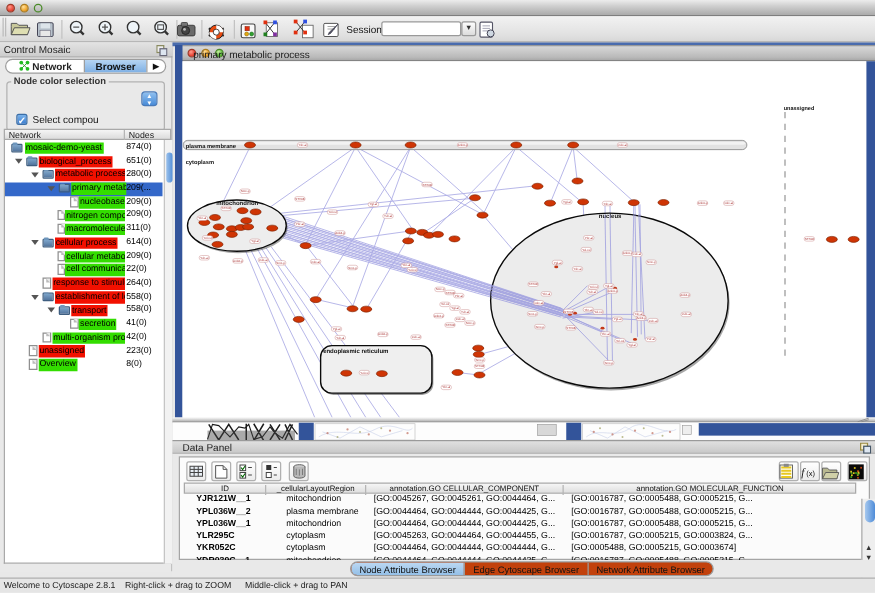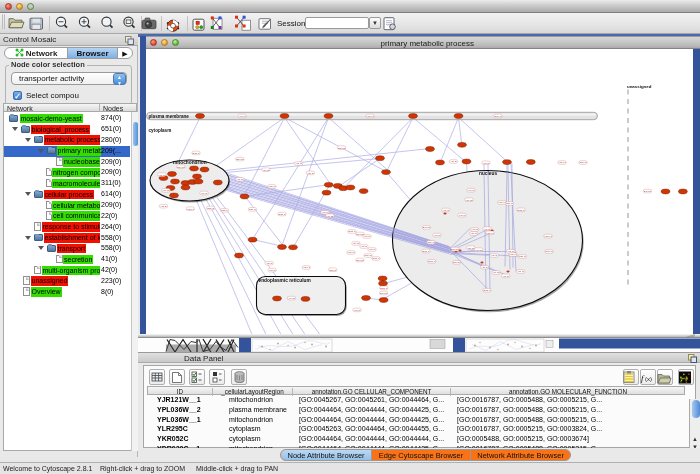--- a/index.html
+++ b/index.html
@@ -54,43 +54,43 @@
 .arr{position:absolute;top:3px;width:0;height:0;border-left:3px solid transparent;border-right:3px solid transparent;border-top:4px solid #555;}
 .fold{position:absolute;top:1.5px;width:9px;height:7px;background:linear-gradient(#7da5cb,#53759d);border:0.5px solid #3e5e80;border-radius:1px;}
 .fold:before{content:"";position:absolute;left:0;top:-1.5px;width:4px;height:1.5px;background:#6e96bc;border-radius:1px 1px 0 0;}
 .file{position:absolute;top:0.5px;width:6.5px;height:8.5px;background:#fff;border:0.7px solid #909090;}
 .file:before{content:"";position:absolute;right:-0.5px;top:-0.5px;border-style:solid;border-width:0 3px 3px 0;border-color:#e9e9e9 #e9e9e9 #bbb #bbb;}
 
 #deskline{left:138px;top:34px;width:562px;height:2.5px;background:#4a6cae;}
 #netwin{left:138px;top:36px;width:562px;height:300px;}
 #ntitle{position:absolute;left:4.5px;top:0;width:557.5px;height:12.5px;
  background:linear-gradient(180deg,#d8d8d8,#b9b9b9 80%,#a9a9a9);border-bottom:1px solid #848484;border-top:1px solid #9a9a9a;}
-#ntitle .t{position:absolute;left:12px;right:0;top:1.5px;text-align:center;font-size:8px;color:#1a1a1a;}
+#ntitle .t{position:absolute;left:12px;right:0;top:1.5px;text-align:left;font-size:8px;color:#1a1a1a;}
 #nborderL{position:absolute;left:2px;top:0;width:6px;height:298px;background:#33549a;}
 #nborderR{position:absolute;left:555px;top:12.5px;width:7px;height:285.5px;background:#33549a;}
 #ncanvas{position:absolute;left:8px;top:12.5px;width:547px;height:285.5px;background:#fff;}
 #nbottom{left:138px;top:334px;width:562px;height:3.5px;background:linear-gradient(#fafafa,#b5b5b5);border-bottom:1px solid #909090;}
 #strip2{left:138px;top:337.5px;width:562px;height:14.5px;background:#fdfdfd;}
 
 #dpanel{left:138px;top:352px;width:562px;height:110px;background:#e9e9e9;}
 #dphead{position:absolute;left:0;top:0;width:562px;height:10.5px;
  background:linear-gradient(180deg,#e0e0e0,#c9c9c9);border-top:1px solid #9a9a9a;border-bottom:1px solid #ababab;}
-#dphead .t{position:absolute;left:8px;top:1px;font-size:8px;color:#222;margin-left:38px;}
+#dphead .t{position:absolute;left:8px;top:1px;font-size:8px;color:#222;}
 #dpinner{position:absolute;left:5px;top:13px;width:553px;height:83px;background:#fbfbfb;border:1px solid #a5a5a5;}
 .dbtn{position:absolute;width:16px;height:16px;background:linear-gradient(#ffffff,#ececec);border:1px solid #b0b0b0;border-radius:2px;}
 
 #thead{position:absolute;left:6px;top:33px;width:539px;height:9px;background:linear-gradient(#f6f6f6,#dfdfdf);border:1px solid #a9a9a9;}
 .thcell{position:absolute;top:0.5px;height:8px;font-size:6.3px;color:#111;text-align:center;border-right:1px solid #b5b5b5;overflow:hidden;}
 .drow{position:absolute;left:6px;width:539px;height:9.67px;font-size:7px;color:#000;white-space:nowrap;overflow:hidden;}
 .drow span{position:absolute;top:1px;}
 #dscroll{position:absolute;left:545px;top:33px;width:12px;height:63px;background:#eee;border-left:1px solid #aaa;}
 #dthumb{position:absolute;left:1.5px;top:1px;width:8px;height:18px;border-radius:4px;background:linear-gradient(90deg,#a6c8ee,#4f8cd8);}
 
 #tabsrow{left:138px;top:448px;width:562px;height:14px;background:#e9e9e9;}
-#tabgrp{position:absolute;left:142px;top:1px;height:12px;display:flex;border:1px solid #9a9a9a;border-radius:6px;overflow:hidden;background:#f97316;}
+#tabgrp{position:absolute;left:142px;top:1px;height:12px;display:flex;border:1px solid #9a9a9a;border-radius:6px;overflow:hidden;background:#c2410c;}
 .btab{font-size:7.5px;color:#111;line-height:11px;padding:0 6.5px;}
 .btabsel{background:linear-gradient(#bcd8f2,#94c0e8);border-right:1px solid #9a9a9a;}
 .btabmid{border-right:1px solid #9a9a9a;}
 
 #status{left:0;top:462px;width:700px;height:12px;background:#e5e5e5;border-top:1px solid #b0b0b0;font-size:7px;color:#222;}
 #status span{position:absolute;top:2px;}
 </style></head><body>
 
 <div class="abs" id="titlebar">
 <div class="tl" style="left:5px;background:radial-gradient(circle at 35% 30%,#ff9a8a,#ec4a3a 60%,#b03020);border:0.5px solid #a03828;"></div>
@@ -199,21 +199,20 @@
           <circle cx="2" cy="2" r="1.5" fill="#2b2"></circle>
           <circle cx="7" cy="2" r="1.5" fill="#2b2"></circle>
           <circle cx="2" cy="7" r="1.5" fill="#2b2"></circle>
           <circle cx="7" cy="7" r="1.5" fill="#2b2"></circle>
         </svg> Network</div>
       <div id="tabmos">Browser</div>
       <div id="tabarr">▶</div>
     </div>
 <div id="groupbox"></div>
     <div id="grouplbl">Node color selection</div>
-<div id="combo">transporter activity</div>
     <div id="combostep">▲<br>▼</div>
 <div id="checkbox">✓</div>
     <div id="checklbl">Select compou</div>
 <div id="treehead">
       <span style="position:absolute;left:3px;top:1px;">Network</span>
       <span style="position:absolute;left:99px;top:1px;">Nodes</span>
       <div style="position:absolute;left:95px;top:0;width:1px;height:9px;background:#b5b5b5;"></div>
     </div>
 <div id="treebox">
 <div class="trow" style="top:1.20px;">

